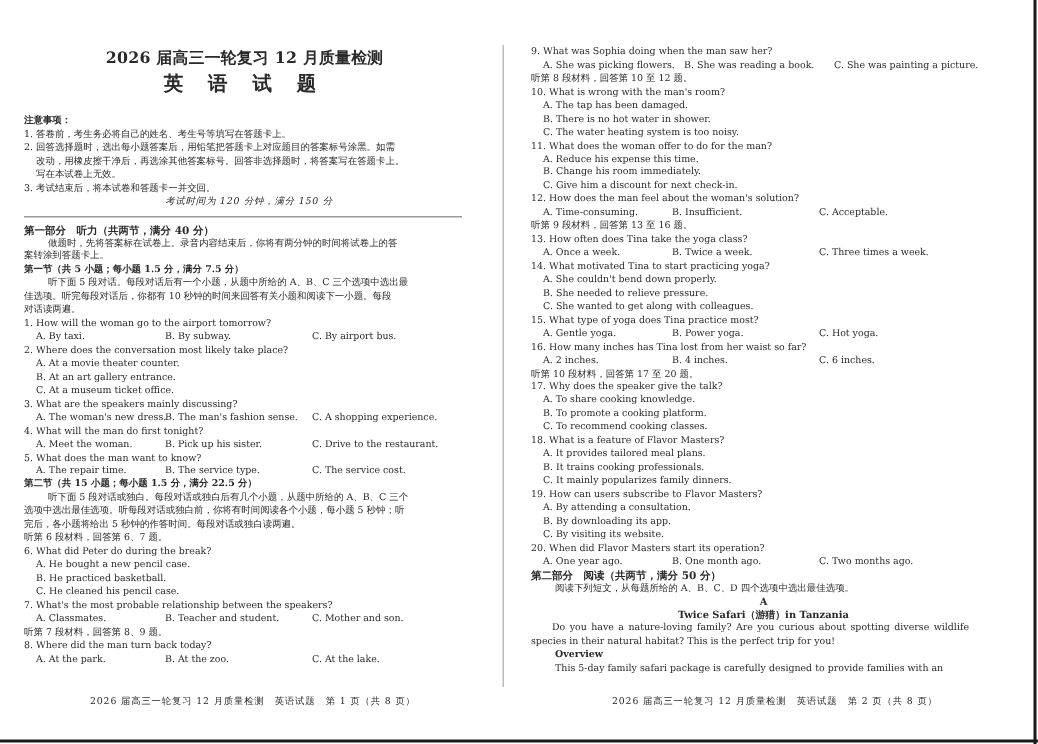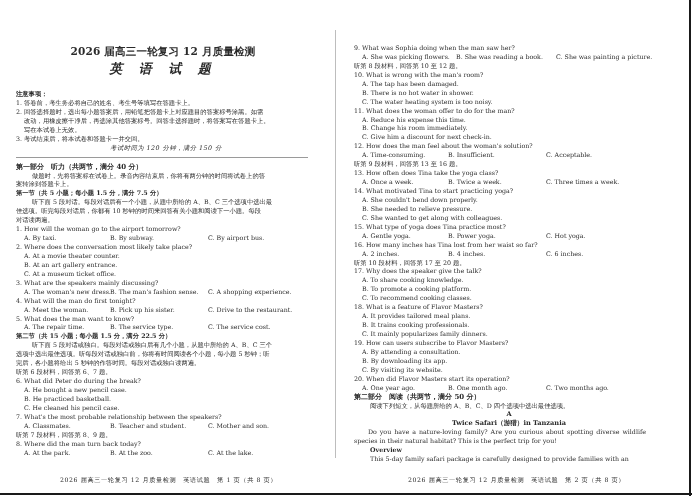--- a/index.html
+++ b/index.html
@@ -1,26 +1,26 @@
 <!DOCTYPE html>
 <html><head>
 <meta charset="utf-8">
 <style>
   * { margin:0; padding:0; box-sizing:border-box; }
   html, body { width:692px; height:496px; background:#ffffff; overflow:hidden; }
   body { position:relative; font-family:"DejaVu Serif","Liberation Serif",serif; color:#2a2a2a; }
-  .page { position:absolute; top:13px; height:444px; }
+  .page { position:absolute; top:0; height:444px; }
   .page-left { left:0; width:336px; }
   .page-right { left:336px; width:356px; }
   .col-divider { position:absolute; left:335px; top:30px; width:1px; height:428px; background:#bdbdbd; }
   .right-border { position:absolute; left:689px; top:0; width:2px; height:496px; background:#1a1a1a; }
   .bottom-border { position:absolute; left:0; top:493px; width:692px; height:2px; background:#1a1a1a; }
 
   .title1 { position:absolute; left:0; width:326px; top:32px; text-align:center; font-size:10.5px; font-weight:bold; letter-spacing:0.2px; }
-  .title2 { position:absolute; left:0; width:326px; top:47px; text-align:center; font-size:13px; font-weight:bold; letter-spacing:6px;font-style:italic; }
+  .title2 { position:absolute; left:0; width:326px; top:47px; text-align:center; font-size:13px; font-weight:bold; letter-spacing:6px; }
 
   .content { position:absolute; font-size:6.3px; line-height:8.95px; white-space:nowrap; }
   .left-content { left:16px; top:77px; width:300px; }
   .right-content { left:18px; top:31px; width:310px; }
 
   .line { height:8.95px; }
   .bold { font-weight:bold; }
   .h-sec { font-weight:bold; font-size:7px; }
   .indent { padding-left:8px; }
   .indent2 { padding-left:16px; }

